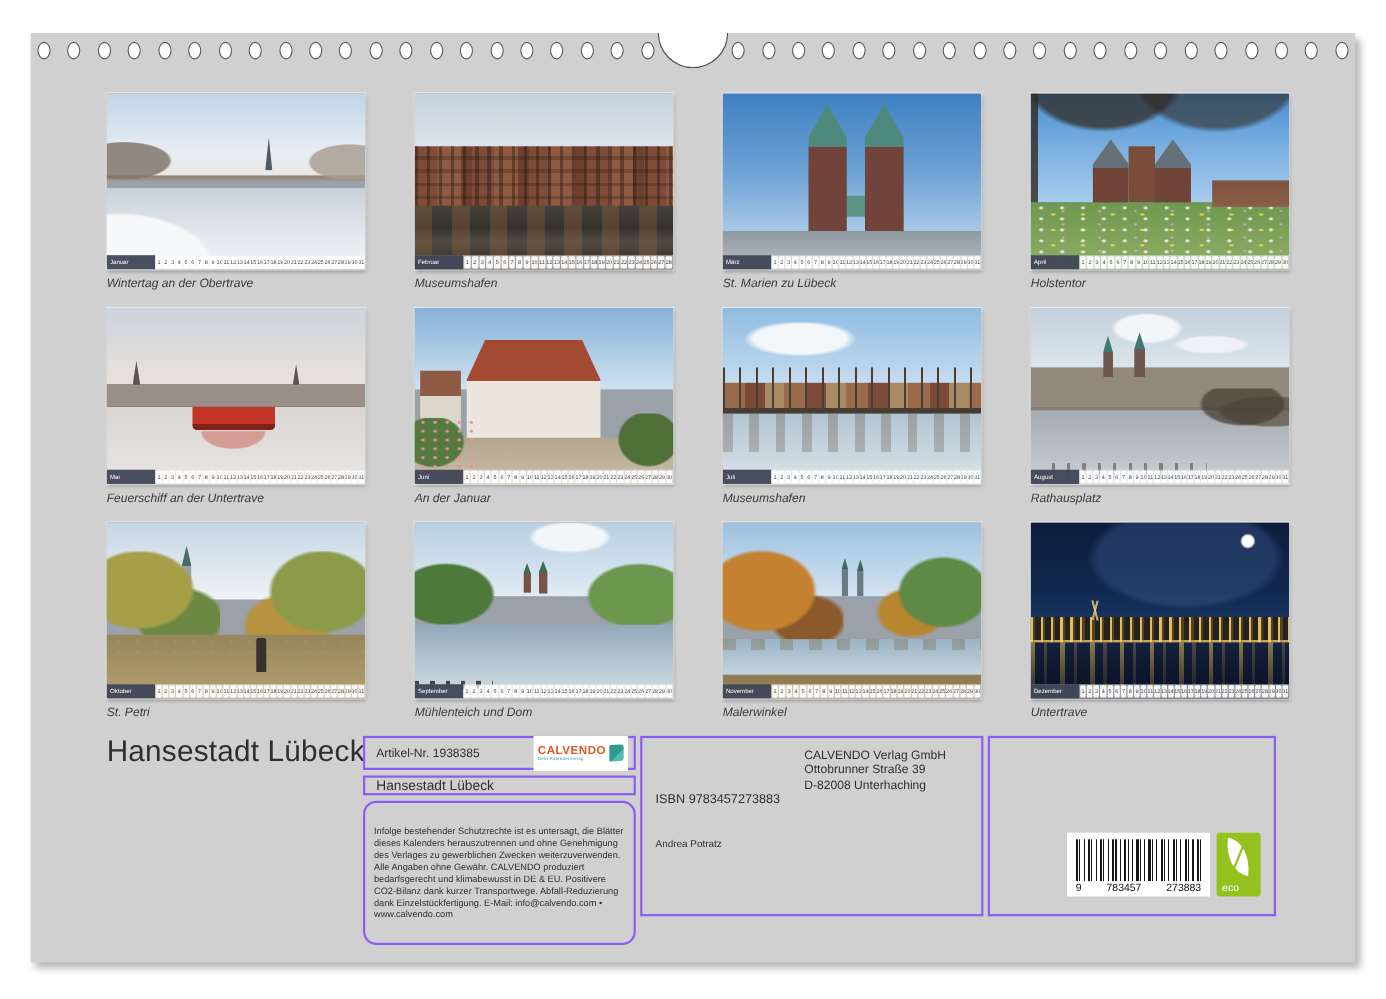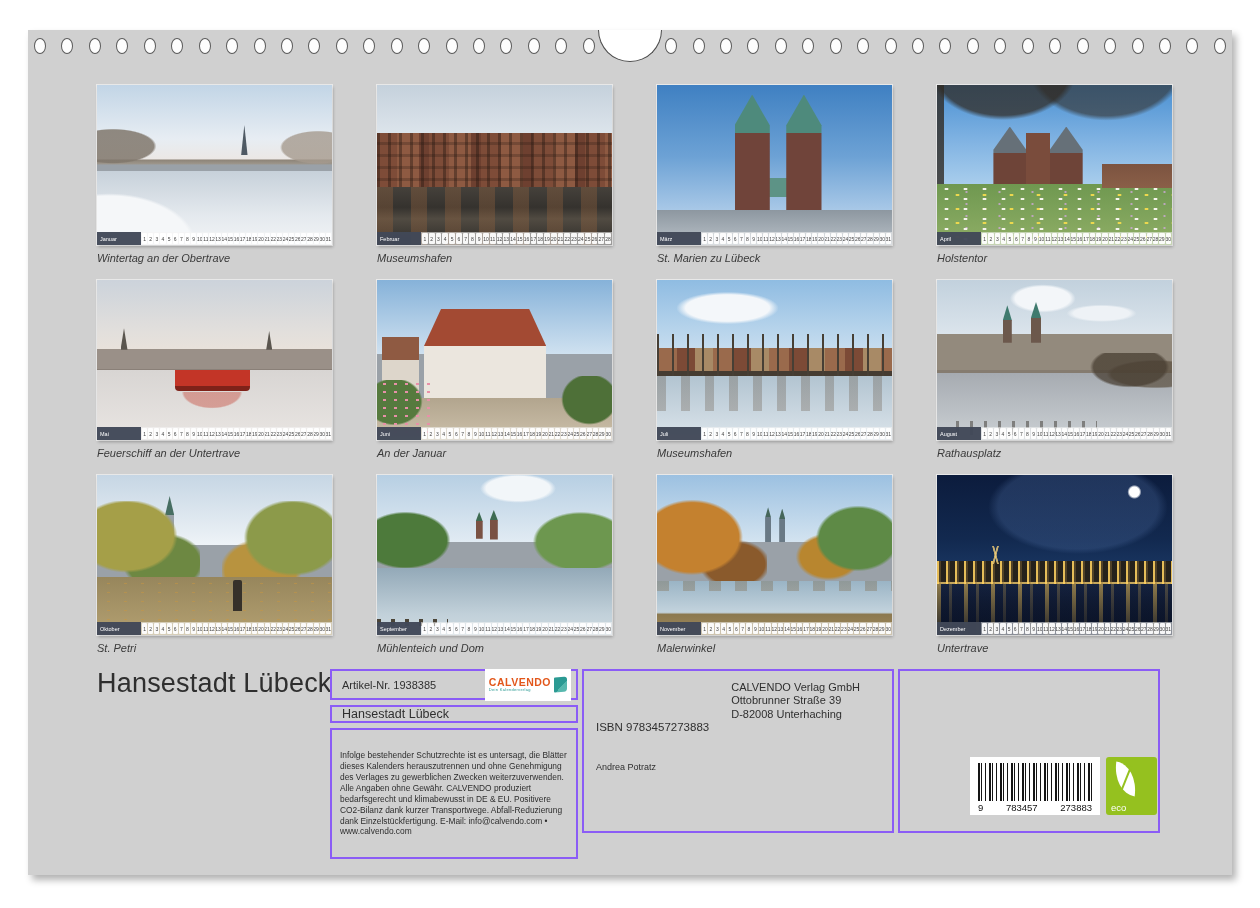--- a/index.html
+++ b/index.html
@@ -151,37 +151,37 @@
   .ph12 .band-fg{height:32%;background:linear-gradient(180deg,#15223f 0%,#0b1428 100%);}
   .ph12 .band-fg::before{inset:0;background:repeating-linear-gradient(90deg,rgba(242,195,84,.55) 0 4px,rgba(242,195,84,0) 4px 12px,rgba(180,150,80,.35) 12px 15px,rgba(0,0,0,0) 15px 27px);}
   .ph12 .band-fg::after{inset:0;background:linear-gradient(180deg,rgba(10,18,38,0) 0%,rgba(10,18,38,.7) 90%);}
   
   .cover-title{position:absolute;left:69px;top:638px;font-size:27px;color:#2f2f2f;letter-spacing:.2px;}
   .info-panel{position:absolute;left:302px;top:639px;width:830px;height:164px;display:flex;gap:4px;box-sizing:border-box;}
   .box{border:2px solid #8b5cf6;box-sizing:border-box;}
   .col-left{width:248px;display:flex;flex-direction:column;gap:5px;}
   .row-article{height:31px;display:flex;align-items:center;justify-content:space-between;padding:0 5px 0 10px;font-size:11px;}
   .row-title{height:34px;display:flex;align-items:center;padding:0 10px;font-size:12.5px;}
-  .row-legal{flex:1;padding:20px 8px;font-size:8.4px;line-height:1.3;color:#2d2d2d;}
+  .row-legal{flex:1;padding:20px 8px;font-size:8.4px;line-height:1.3;color:#2d2d2d;border-radius:12px;}
   .row-legal p{margin:0;}
   .calvendo-logo{display:flex;align-items:center;gap:3px;background:#ffffff;padding:2px 4px;height:32px;box-sizing:border-box;}
   .logo-text-wrap{display:flex;flex-direction:column;line-height:1;}
   .logo-text{font-size:10.5px;font-weight:bold;color:#e2571b;letter-spacing:.5px;}
   .logo-tagline{font-size:4px;color:#2b9a93;margin-top:1px;letter-spacing:.3px;}
   .logo-book{width:13px;height:15px;background:linear-gradient(135deg,#2b9a93 0 60%,#57b8ae 60%);border-radius:1px 3px 3px 1px;transform:skewY(-4deg);}
   .col-mid{width:312px;padding:10px 12px;position:relative;}
   .isbn-row{display:flex;gap:22px;}
   .isbn{font-size:11.5px;white-space:nowrap;margin-top:40px;}
   .publisher{display:flex;flex-direction:column;font-size:11px;line-height:1.22;}
   .author{margin-top:29px;font-size:9px;}
   .col-right{flex:1;position:relative;}
   .barcode{position:absolute;left:70px;top:86px;width:130px;height:58px;background:#ffffff;display:flex;flex-direction:column;justify-content:flex-end;padding:5px 8px 2px;box-sizing:border-box;}
   .bars{height:38px;background:repeating-linear-gradient(90deg,#151515 0 2px,#fff 2px 3px,#151515 3px 4px,#fff 4px 7px,#151515 7px 8px,#fff 8px 11px);}
   .barcode-digits{display:flex;justify-content:space-between;font-size:9.5px;color:#111;margin-top:1px;}
-  .eco-badge{position:absolute;left:206px;top:86px;width:51px;height:58px;background:#95c11f;border-radius:3px;}
+  .eco-badge{position:absolute;left:206px;top:86px;width:40px;height:58px;background:#95c11f;border-radius:3px;}
   .leaf-icon{position:absolute;left:8px;top:6px;width:23px;height:32px;background:#ffffff;border-radius:0 100% 0 100%;transform:rotate(8deg);}
   .leaf-icon::before{content:"";position:absolute;left:46%;top:6%;width:1.5px;height:88%;background:#95c11f;transform:rotate(14deg);}
   .eco-text{position:absolute;left:5px;bottom:2px;font-size:9.5px;color:#ffffff;}
 </style>
 </head>
 <body>
 
 <div class="page">
 
   <div class="binding">

